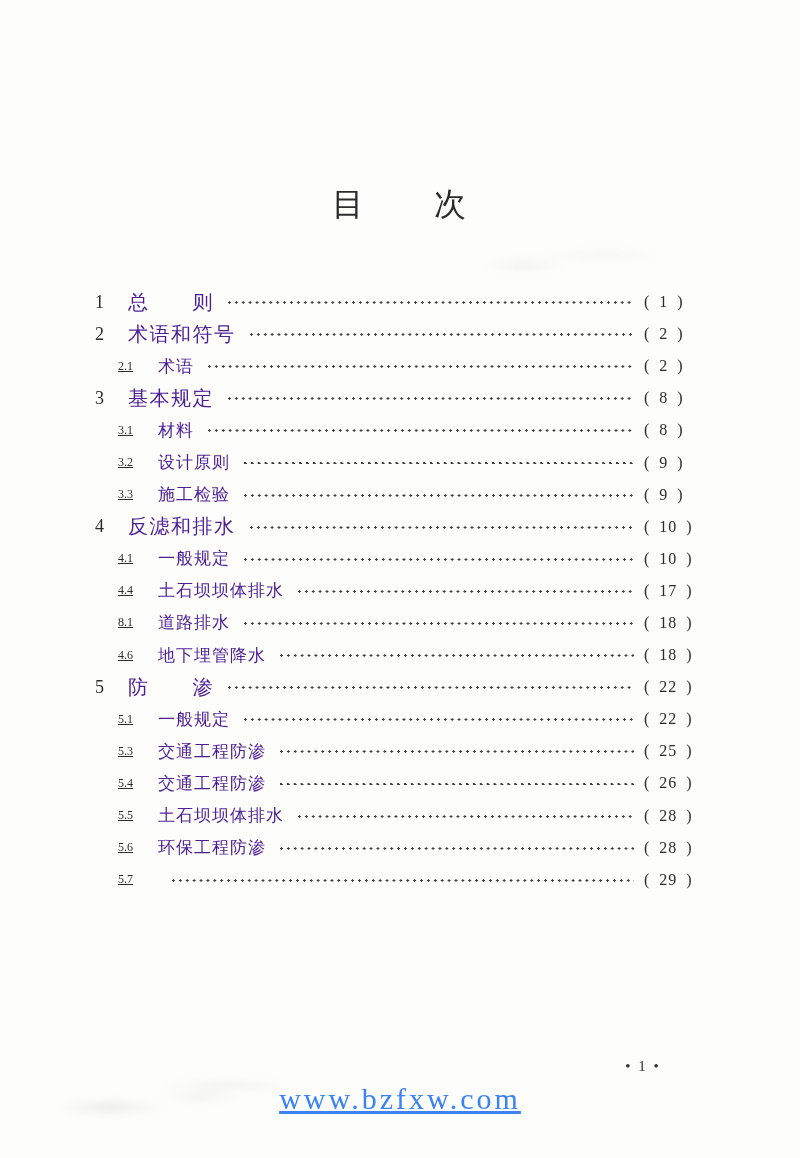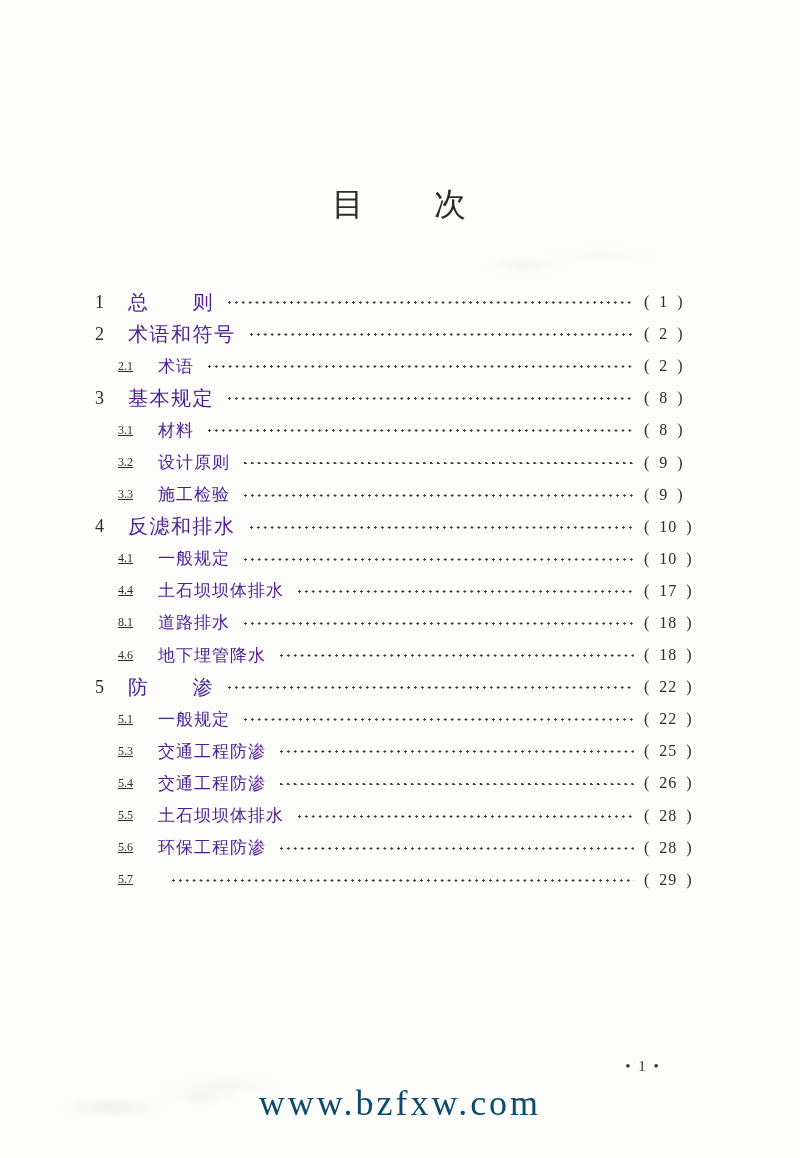--- a/index.html
+++ b/index.html
@@ -87,24 +87,25 @@
     text-align: center;
     font-size: 15px;
     letter-spacing: 2px;
     color: #333333;
     white-space: pre;
   }
   .watermark {
     position: absolute;
     top: 1082px; left: 0; width: 100%;
     text-align: center;
-    font-size: 36px;
+    font-size: 30px;
     letter-spacing: 3px;
-    color: #0c4a6e;
-    white-space: pre;
+    color: #3b82f6;
+    white-space: pre;
+    text-decoration: underline;
   }
 </style>
 </head>
 <body>
 
 <div class="page">
 
   <div class="smudge smudge-topright"></div>
   <div class="smudge smudge-bottomleft"></div>
 

